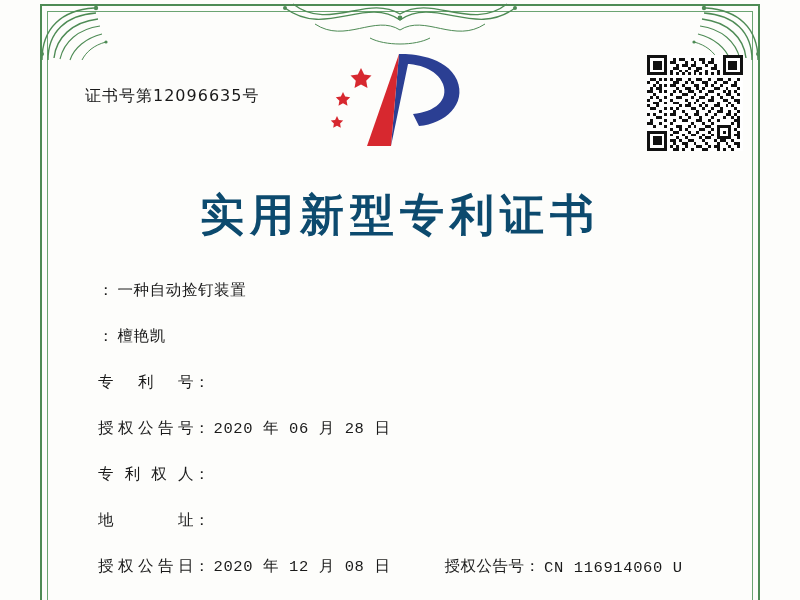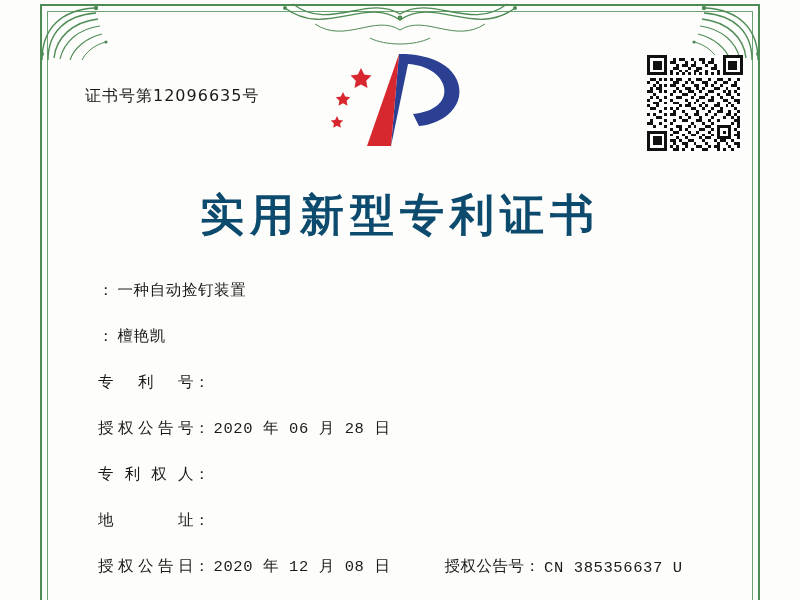--- a/index.html
+++ b/index.html
@@ -541,18 +541,18 @@
     </div>
 
     <div class="field-row last">
       <span class="field-label w6">授权公告日</span>
       <span class="field-colon">：</span>
       <span class="field-value">2020 年 12 月 08 日</span>
 
       <span class="field-inline-2">
         <span class="field-label">授权公告号</span>
         <span class="field-colon">：</span>
-        <span class="field-value">CN 385356637 U</span>
+        <span class="field-value">CN 116914060 U</span>
       </span>
     </div>
 
   </div>
 </div>
 
 </body></html>

